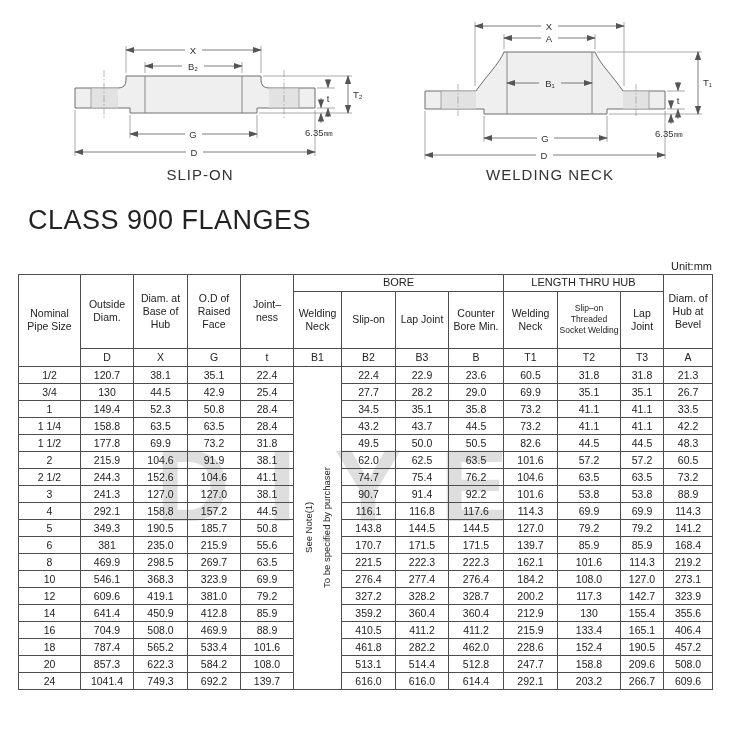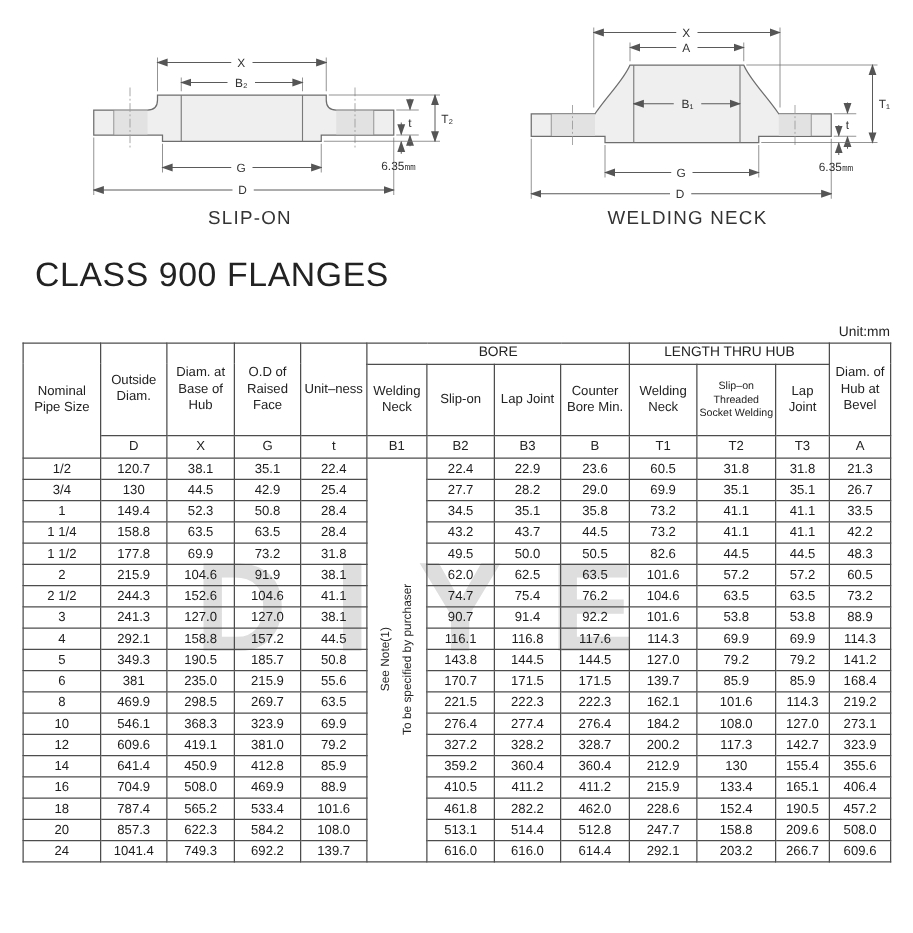--- a/index.html
+++ b/index.html
@@ -201,21 +201,21 @@
       <col style="width:63px">
       <col style="width:43px">
     <col style="width:49px">
   </colgroup>
   <thead>
     <tr class="r1">
       <th rowspan="3">Nominal Pipe Size</th>
       <th rowspan="2">Outside Diam.</th>
       <th rowspan="2">Diam. at Base of Hub</th>
       <th rowspan="2">O.D of Raised Face</th>
-      <th rowspan="2">Unit–ness</th>
+      <th rowspan="2">Joint–ness</th>
       <th colspan="4" class="group">BORE</th>
       <th colspan="3" class="group">LENGTH THRU HUB</th>
       <th rowspan="2">Diam. of Hub at Bevel</th>
     </tr>
     <tr class="r2">
       <th>Welding Neck</th>
       <th>Slip-on</th>
       <th>Lap Joint</th>
       <th>Counter Bore Min.</th>
       <th>Welding Neck</th>

